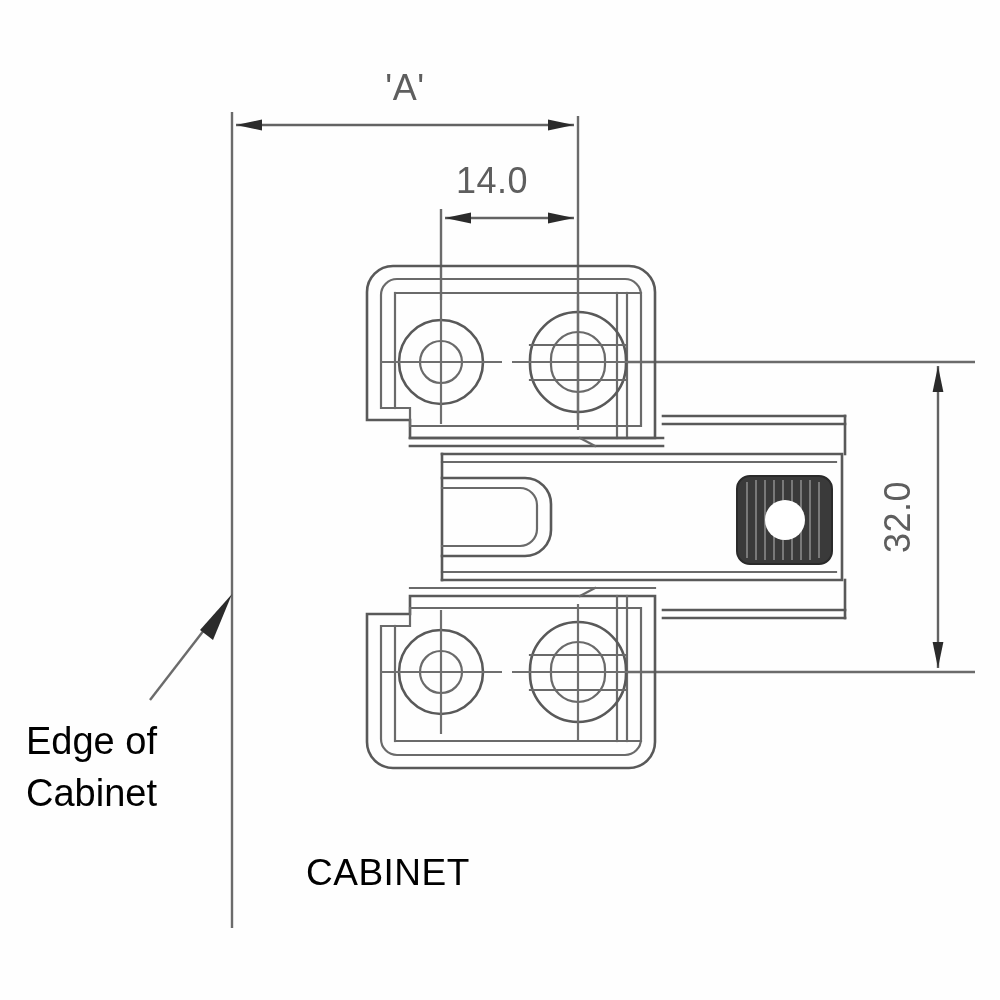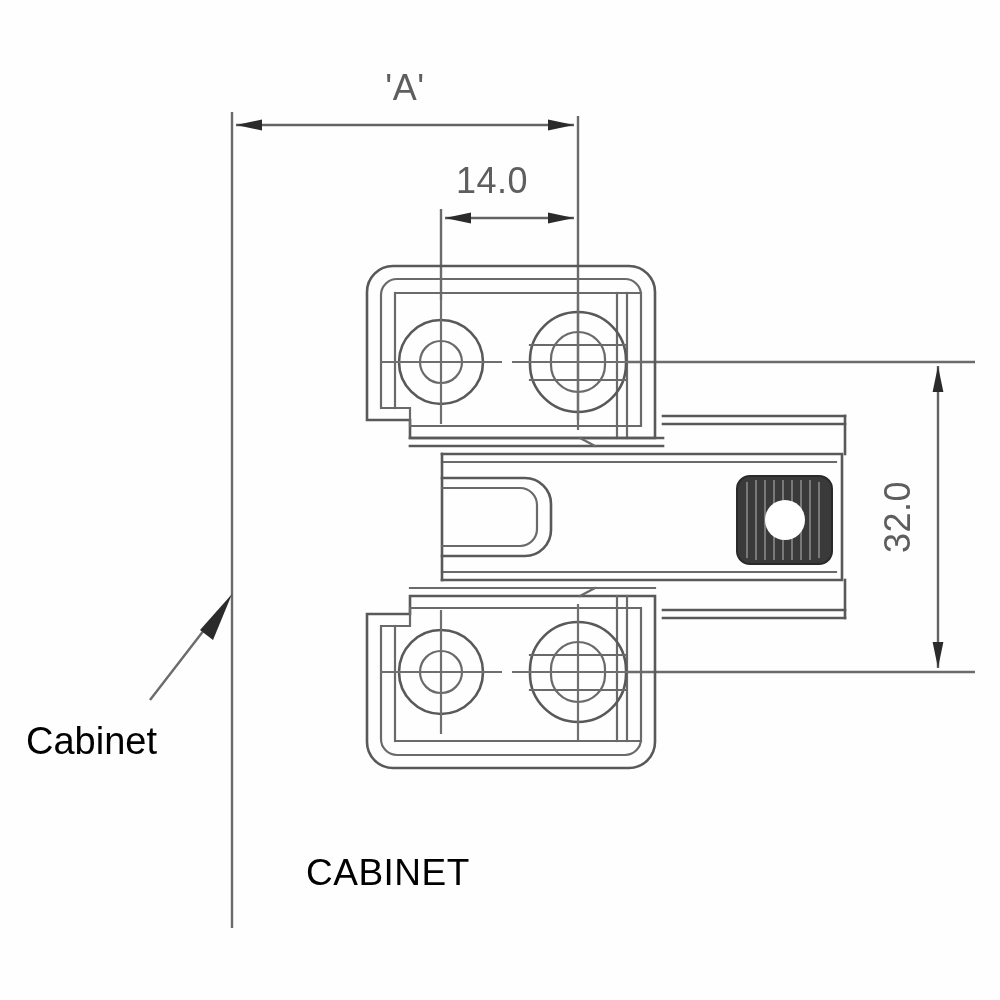--- a/index.html
+++ b/index.html
@@ -276,18 +276,19 @@
     </g>
 
     <g>
       <line class="ln-leader" x1="150" y1="700" x2="218" y2="612"></line>
       <path class="arrowfill" d="M 232,594 L 200,630 L 213,640 Z"></path>
     </g>
 
   </svg>
 
   <div style="position:absolute; left:26px; top:715px; width:250px;">
+    <div class="labeltext" style="line-height:52px;">Edge of</div>
     <div class="labeltext" style="line-height:52px;">Cabinet</div>
   </div>
 
   <div class="cabtext" style="position:absolute; left:306px; top:852px;">CABINET</div>
 
 </div>
 
 </body></html>

